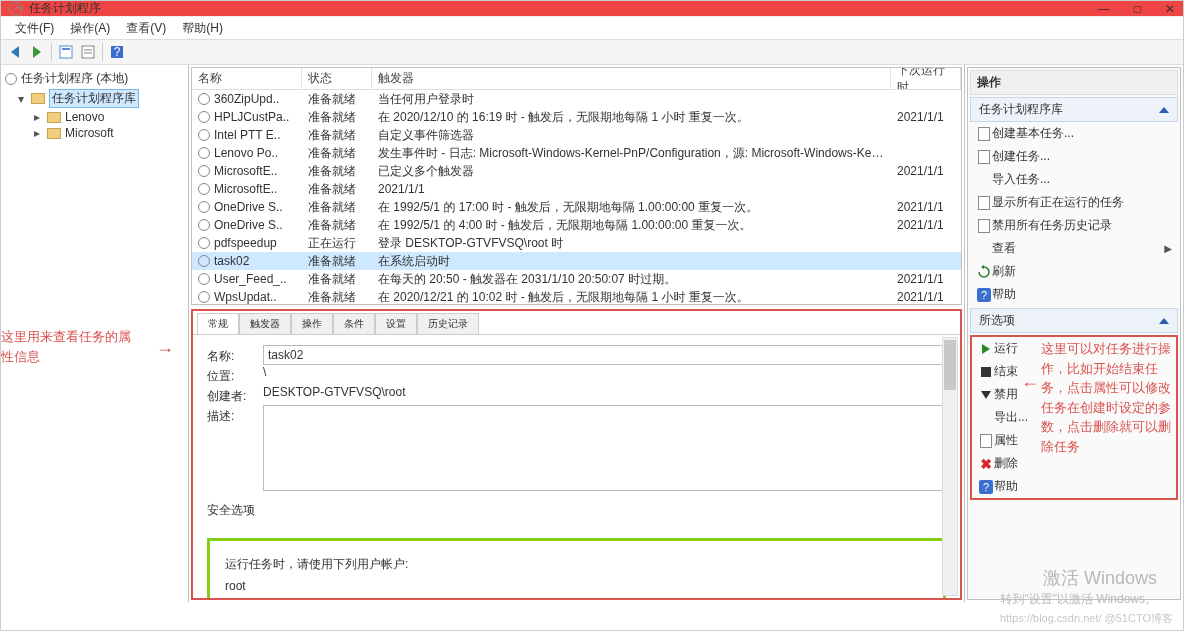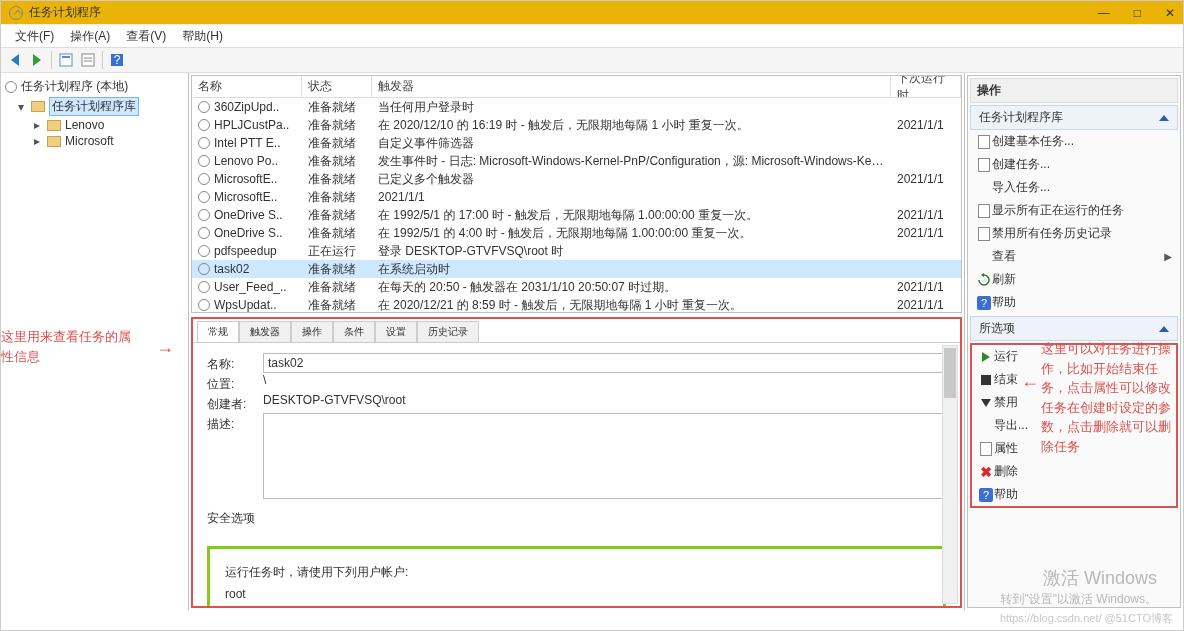--- a/index.html
+++ b/index.html
@@ -1,18 +1,18 @@
 <!DOCTYPE html>
 <html><head>
 <meta charset="utf-8">
 <style>
 *{box-sizing:border-box;margin:0;padding:0;font-family:"Microsoft YaHei","Segoe UI",sans-serif;font-size:12px;color:#333}
 body{background:#fff;width:1184px;height:631px;overflow:hidden;position:relative;border:1px solid #ccc}
 
-.titlebar{height:24px;display:flex;align-items:center;padding:0 8px;background:#eab308;border-bottom:1px solid #eee}
+.titlebar{height:16px;display:flex;align-items:center;padding:0 8px;background:#ef4444;border-bottom:1px solid #eee}
 .titlebar .ic{width:14px;height:14px;margin-right:6px;display:inline-block;border:1px solid #888;border-radius:50%;position:relative}
 .titlebar .ic:after{content:"";position:absolute;width:5px;height:5px;border-left:1px solid #888;border-top:1px solid #888;bottom:2px;left:5px;transform:rotate(45deg)}
 .winbtns{margin-left:auto;display:flex;gap:24px;color:#555;font-size:14px}
 .winbtns span{cursor:default}
 
 .menubar{height:22px;display:flex;align-items:center;padding:0 6px;background:#fff;font-size:12px}
 .menubar span{padding:2px 8px}
 
 .toolbar{height:26px;display:flex;align-items:center;padding:0 4px;background:#f5f5f5;border-top:1px solid #ddd;border-bottom:1px solid #ddd;gap:2px}
 .tb{width:20px;height:20px;display:flex;align-items:center;justify-content:center}
@@ -266,21 +266,21 @@
             <div class="c c-stat">准备就绪</div>
             <div class="c c-trig">在每天的 20:50 - 触发器在 2031/1/10 20:50:07 时过期。</div>
             <div class="c c-next">2021/1/1</div>
           </div>
           <div class="lr">
             <div class="c c-name">
               <span class="tic"></span>
               <span>WpsUpdat..</span>
             </div>
             <div class="c c-stat">准备就绪</div>
-            <div class="c c-trig">在 2020/12/21 的 8:59 时 - 触发后，无限期地每隔 1 小时 重复一次。</div>
+            <div class="c c-trig">在 2020/12/21 的 10:02 时 - 触发后，无限期地每隔 1 小时 重复一次。</div>
             <div class="c c-next">2021/1/1</div>
           </div>
         </div>
     </div>
 
     <div class="details">
       <div class="dtabs">
         <div class="dtab act">常规</div>
         <div class="dtab">触发器</div>
         <div class="dtab">操作</div>

